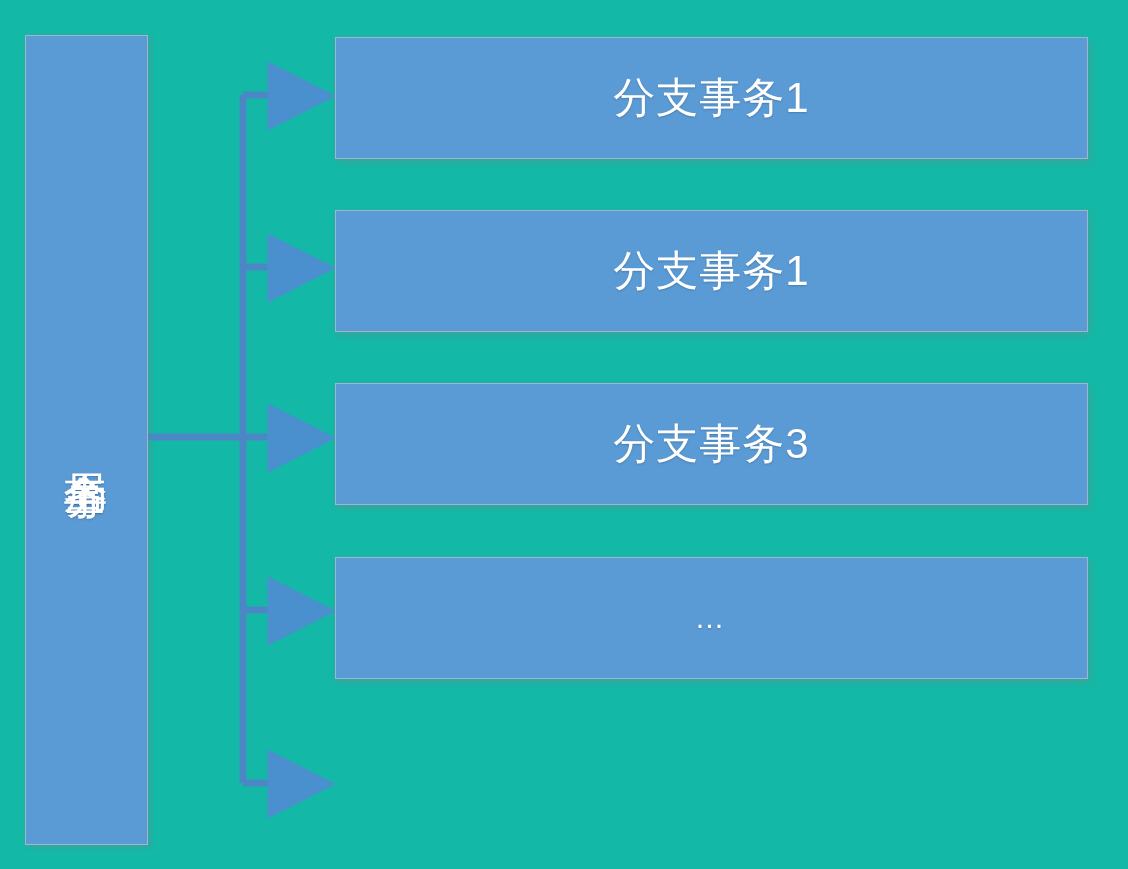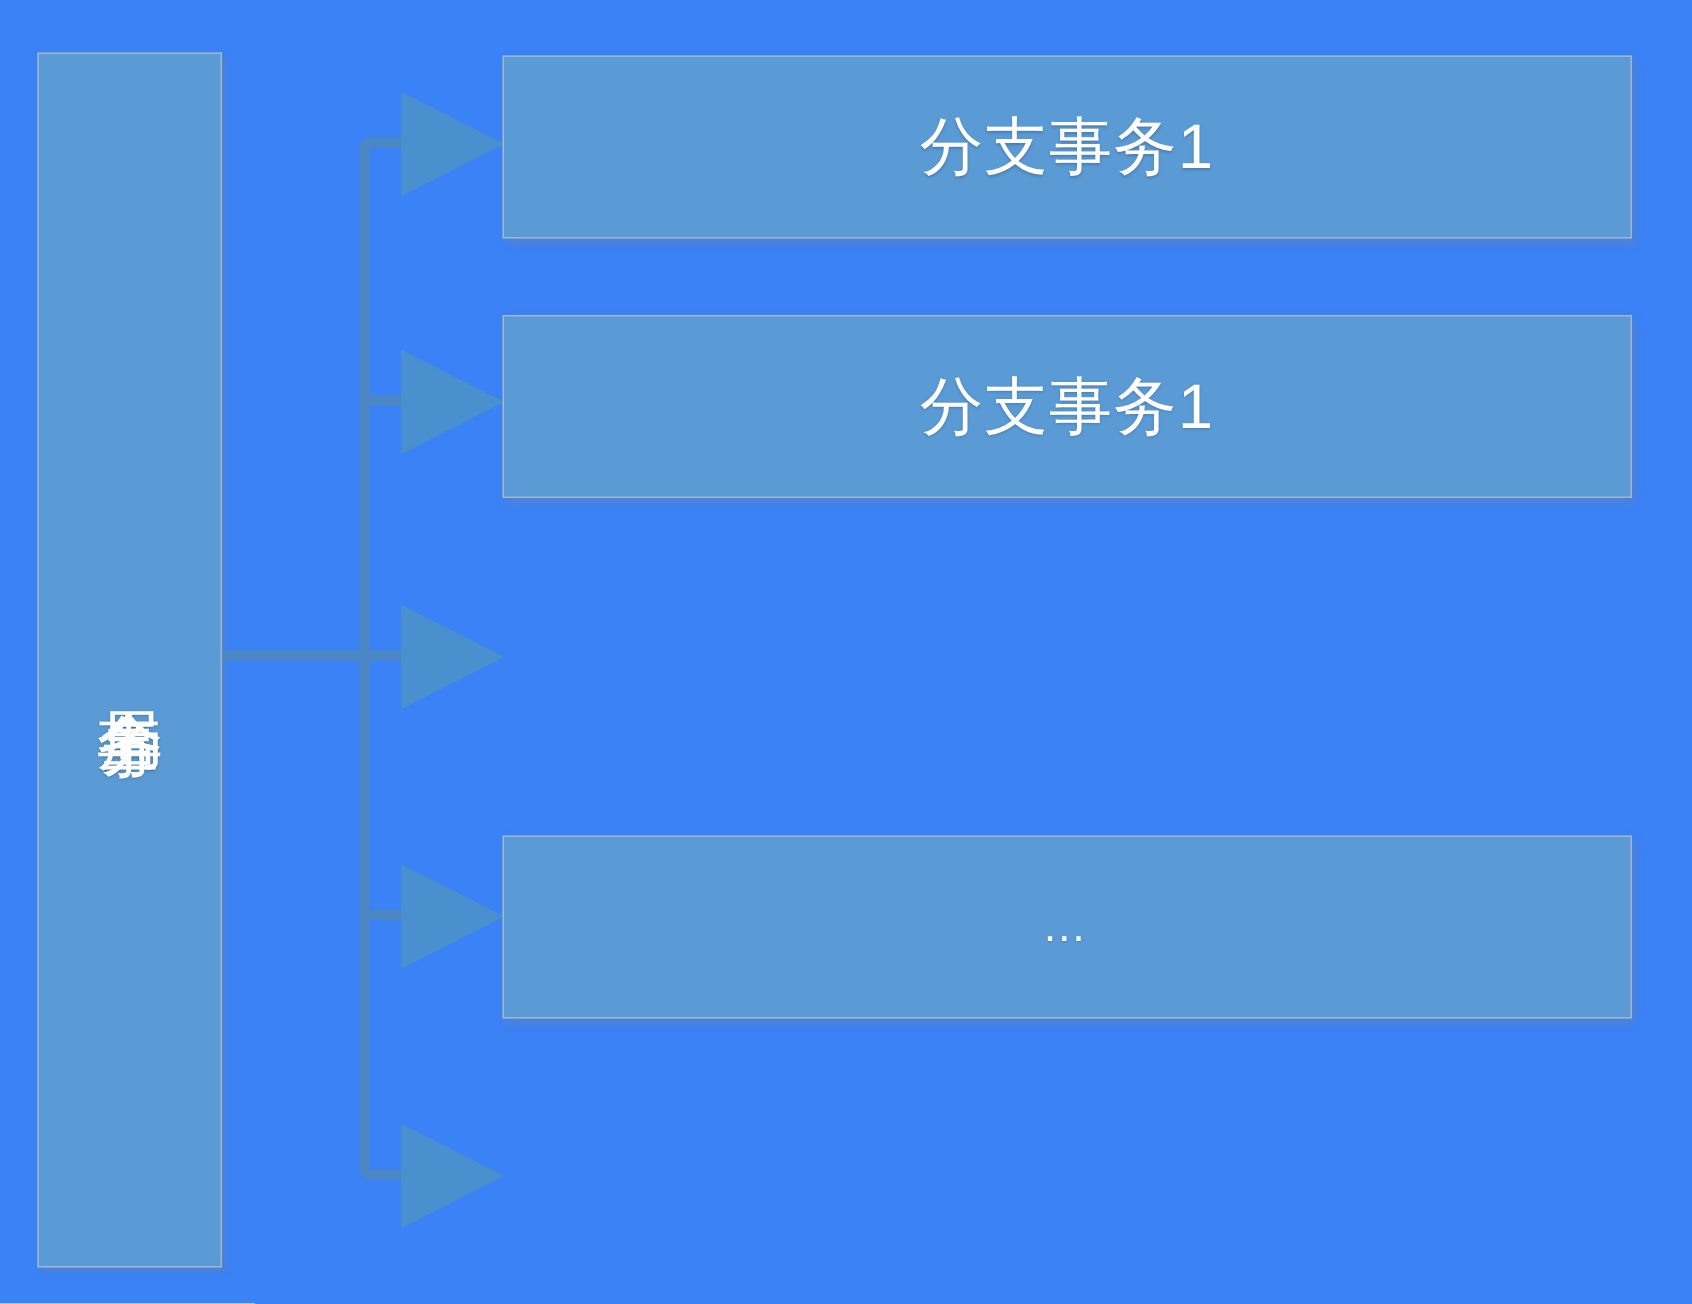--- a/index.html
+++ b/index.html
@@ -8,21 +8,21 @@
     background: #ffffff;
   }
   body {
     font-family: "Liberation Sans", "DejaVu Sans", sans-serif;
   }
 
   #canvas {
     position: relative;
     width: 1128px;
     height: 869px;
-    background: #3b82f6;
+    background: #14b8a6;
     overflow: hidden;
   }
 
   
   .global-box {
     position: absolute;
     left: 25px;
     top: 35px;
     width: 123px;
     height: 810px;
@@ -113,19 +113,22 @@
   </svg>
 
   <div class="branch-box" style="top:37px;">
     <div class="branch-label">分支事务1</div>
   </div>
 
   <div class="branch-box" style="top:210px;">
     <div class="branch-label">分支事务1</div>
   </div>
 
+  <div class="branch-box" style="top:383px;">
+    <div class="branch-label">分支事务3</div>
+  </div>
 
   <div class="branch-box" style="top:557px;">
     <div class="branch-label ellipsis">…</div>
   </div>
 
 
 </div>
 
 </body></html>

